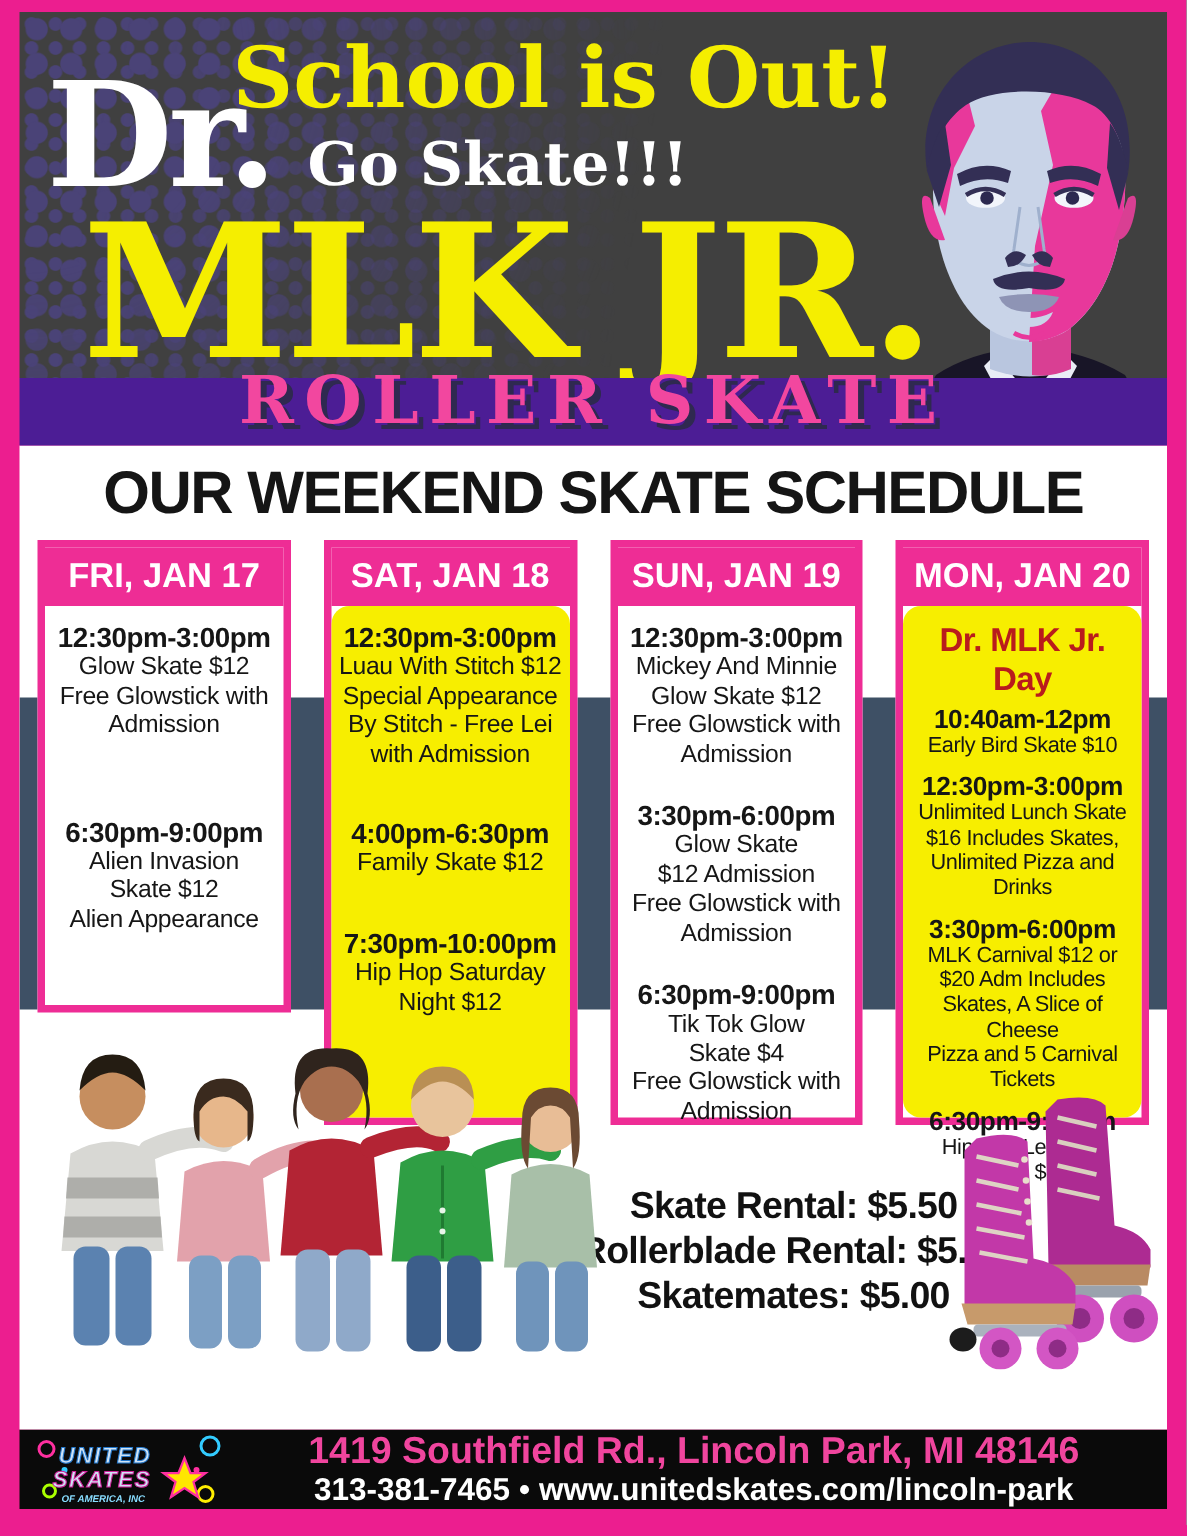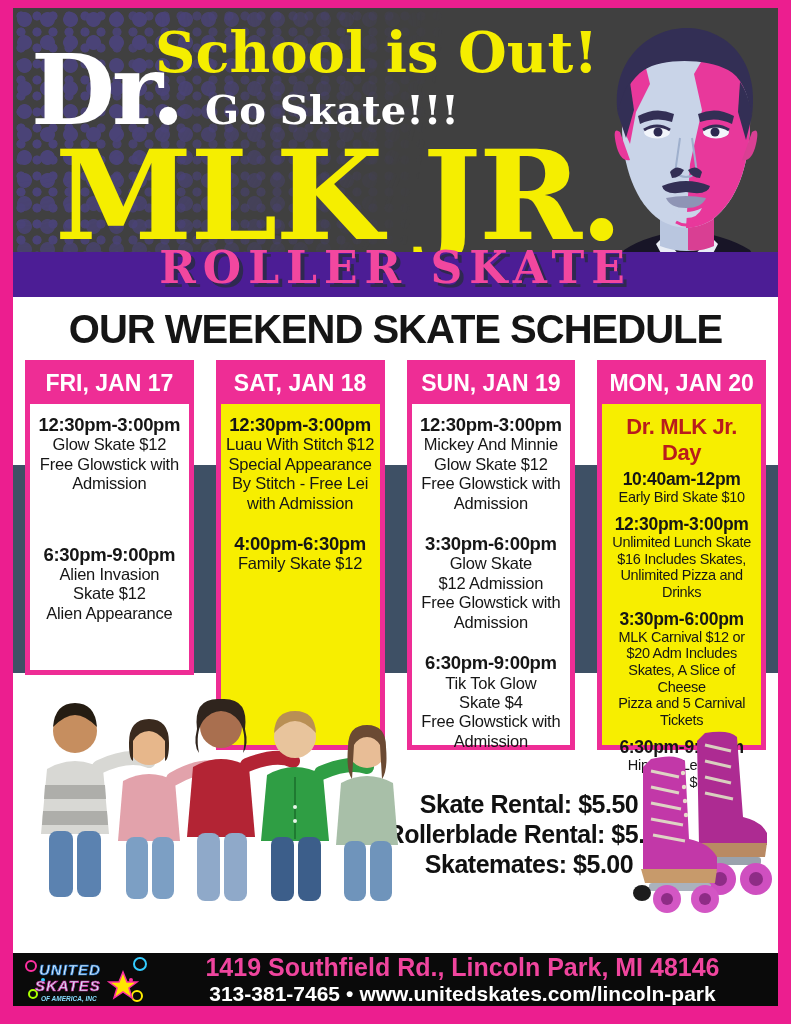--- a/index.html
+++ b/index.html
@@ -61,28 +61,28 @@
 
   .columns {
     position:absolute; top:63px; left:12px; right:12px;
     display:flex; gap:22px; align-items:flex-start; z-index:2;
   }
   .col { flex:1; border:5px solid #ee2d95; background:#fff; }
   .col-header {
     background:#ee2d95; color:#fff; text-align:center;
     font-size:23px; font-weight:bold; padding:5px 0 7px 0; letter-spacing:0;
   }
-  .col-body { padding:10px 2px 6px 2px; text-align:center; color:#161616; }
+  .col-body { padding:10px 2px 6px 2px; text-align:center; color:#161616;border-radius:12px; }
   .col-body.yellow { background:#f7ee00; }
   .col-0 .col-body { height:266px; }
   .col-1 .col-body, .col-2 .col-body, .col-3 .col-body { height:341px; }
   .event-time { font-size:18.5px; font-weight:bold; line-height:1.15; letter-spacing:-0.3px; }
   .event-desc { font-size:16.5px; line-height:1.18; white-space:pre-line; letter-spacing:-0.2px; }
   .col-0 .event + .event { margin-top:50px; }
-  .col-1 .event + .event { margin-top:20px;text-align:center; }
+  .col-1 .event + .event { margin-top:32px;text-align:center; }
   .col-2 .event + .event { margin-top:20px; }
   .col-3 .event + .event { margin-top:8px; }
   .col-3 .event-time { font-size:17.5px; }
   .col-3 .event-desc { font-size:14.5px; line-height:1.15; letter-spacing:-0.3px; }
   .special-title { font-size:22px; font-weight:bold; color:#b91c1c; margin-bottom:3px; letter-spacing:-0.4px; }
 
   .kids   { position:absolute; left:12px; top:352px; z-index:5; }
   .skates { position:absolute; left:612px; top:424px; z-index:5; }
   .rental {
     position:absolute; left:368px; top:492px; width:296px;
@@ -198,20 +198,25 @@
             <div class="event">
               <div class="event-time">12:30pm-3:00pm</div>
               <div class="event-desc">Luau With Stitch $12
 Special Appearance
 By Stitch - Free Lei
 with Admission</div>
             </div>
             <div class="event">
               <div class="event-time">4:00pm-6:30pm</div>
               <div class="event-desc">Family Skate $12</div>
+            </div>
+            <div class="event">
+              <div class="event-time">7:30pm-10:00pm</div>
+              <div class="event-desc">Hip Hop Saturday
+Night $12</div>
             </div>
           </div>
         </div>
 
         <div class="col col-2">
           <div class="col-header">SUN, JAN 19</div>
           <div class="col-body">
             <div class="event">
               <div class="event-time">12:30pm-3:00pm</div>
               <div class="event-desc">Mickey And Minnie

